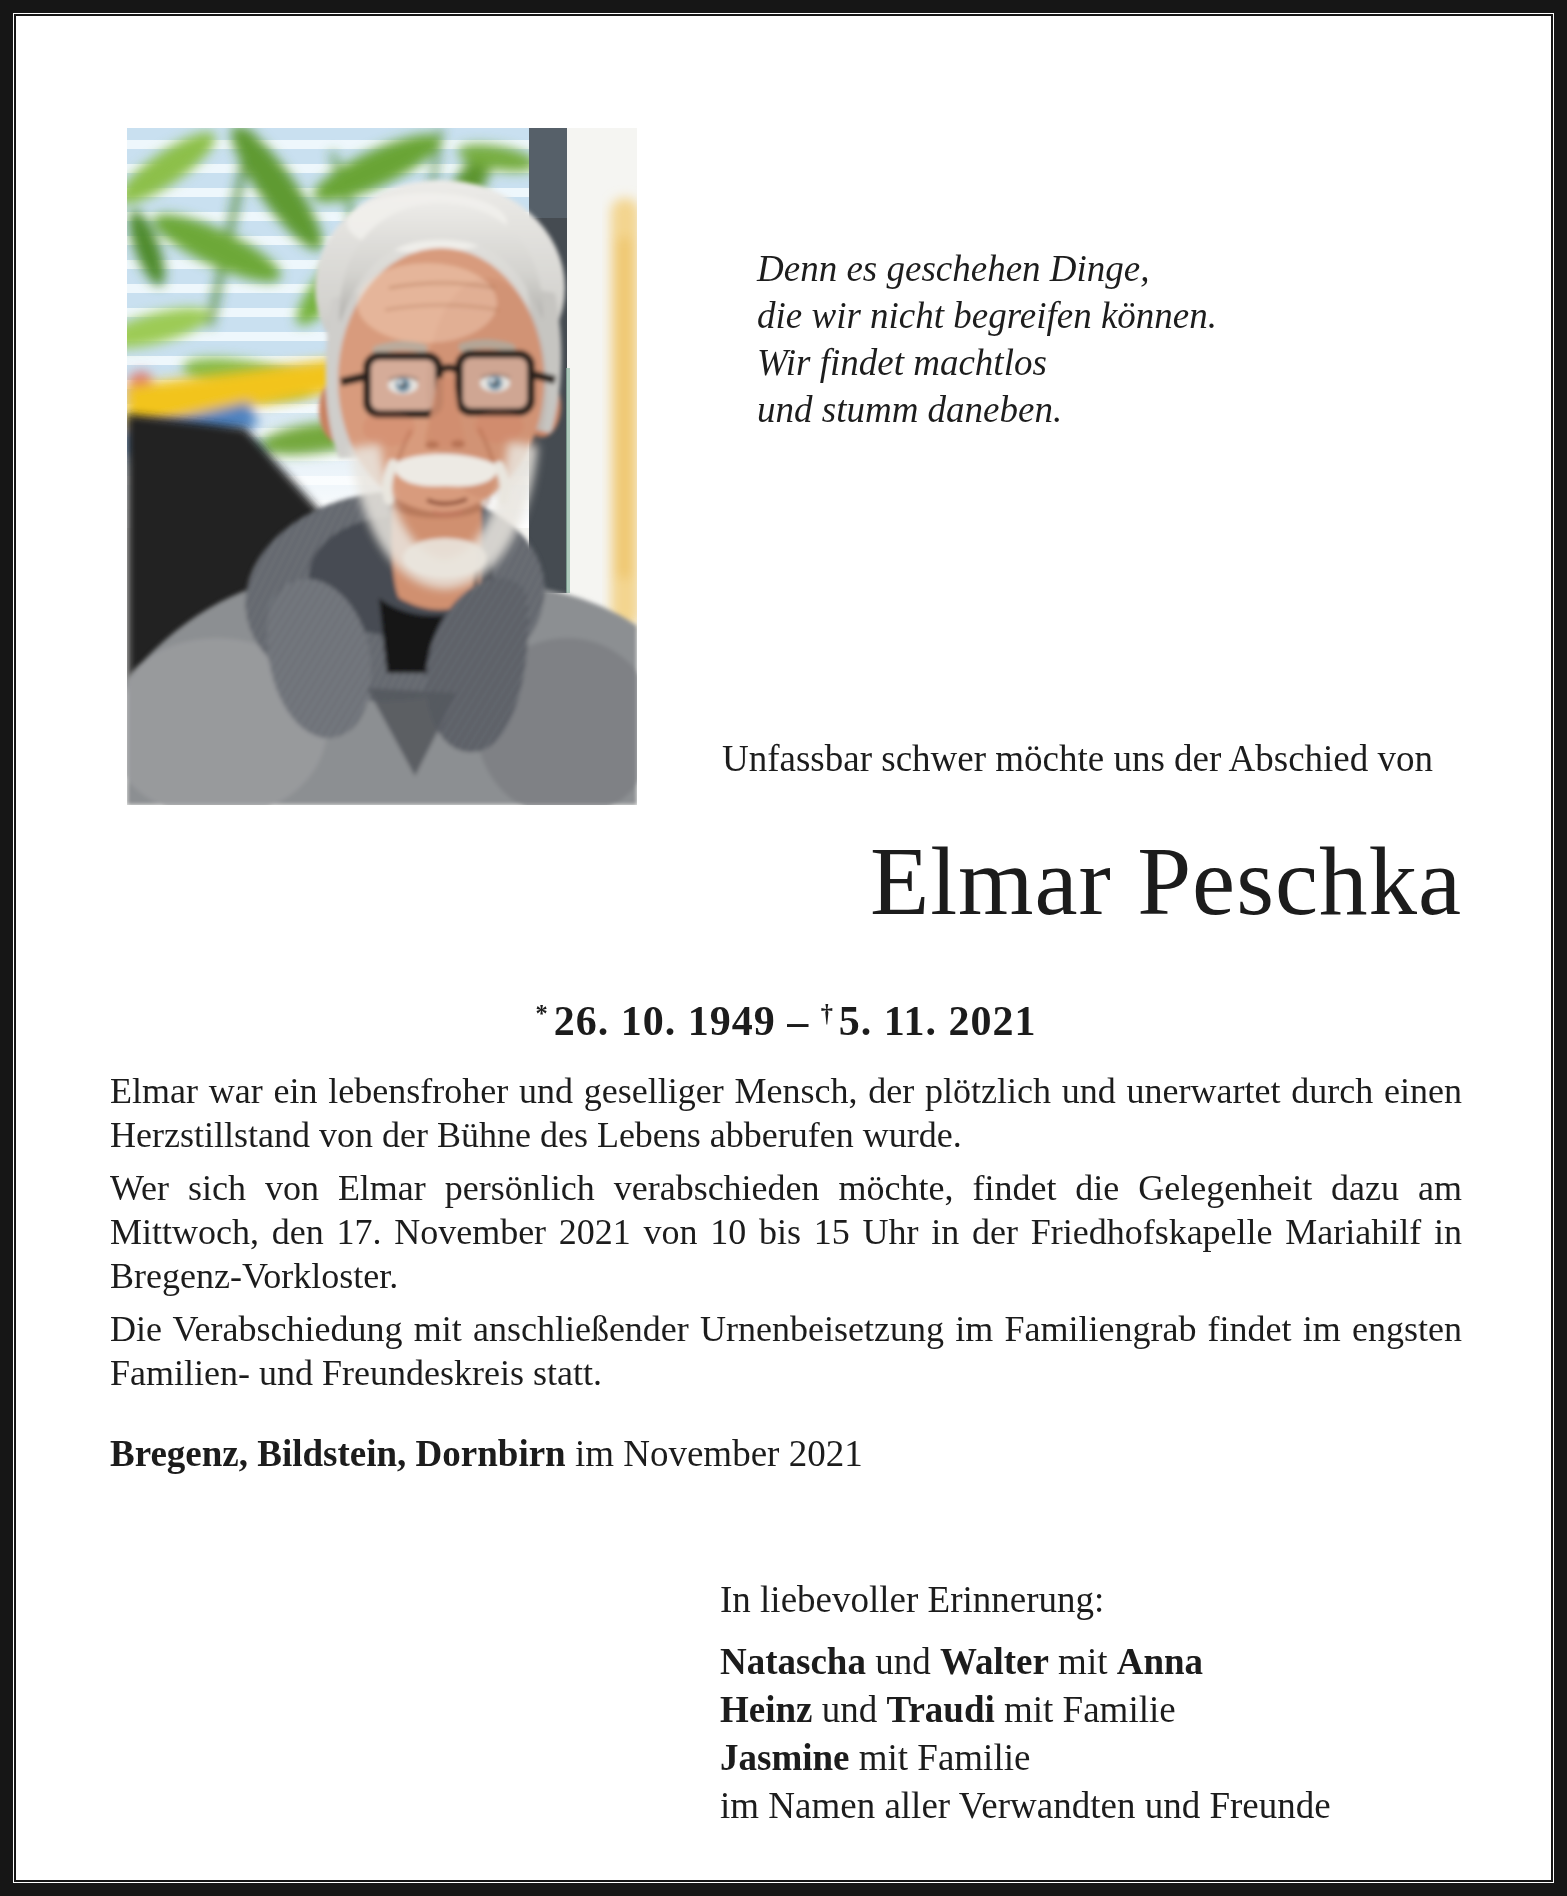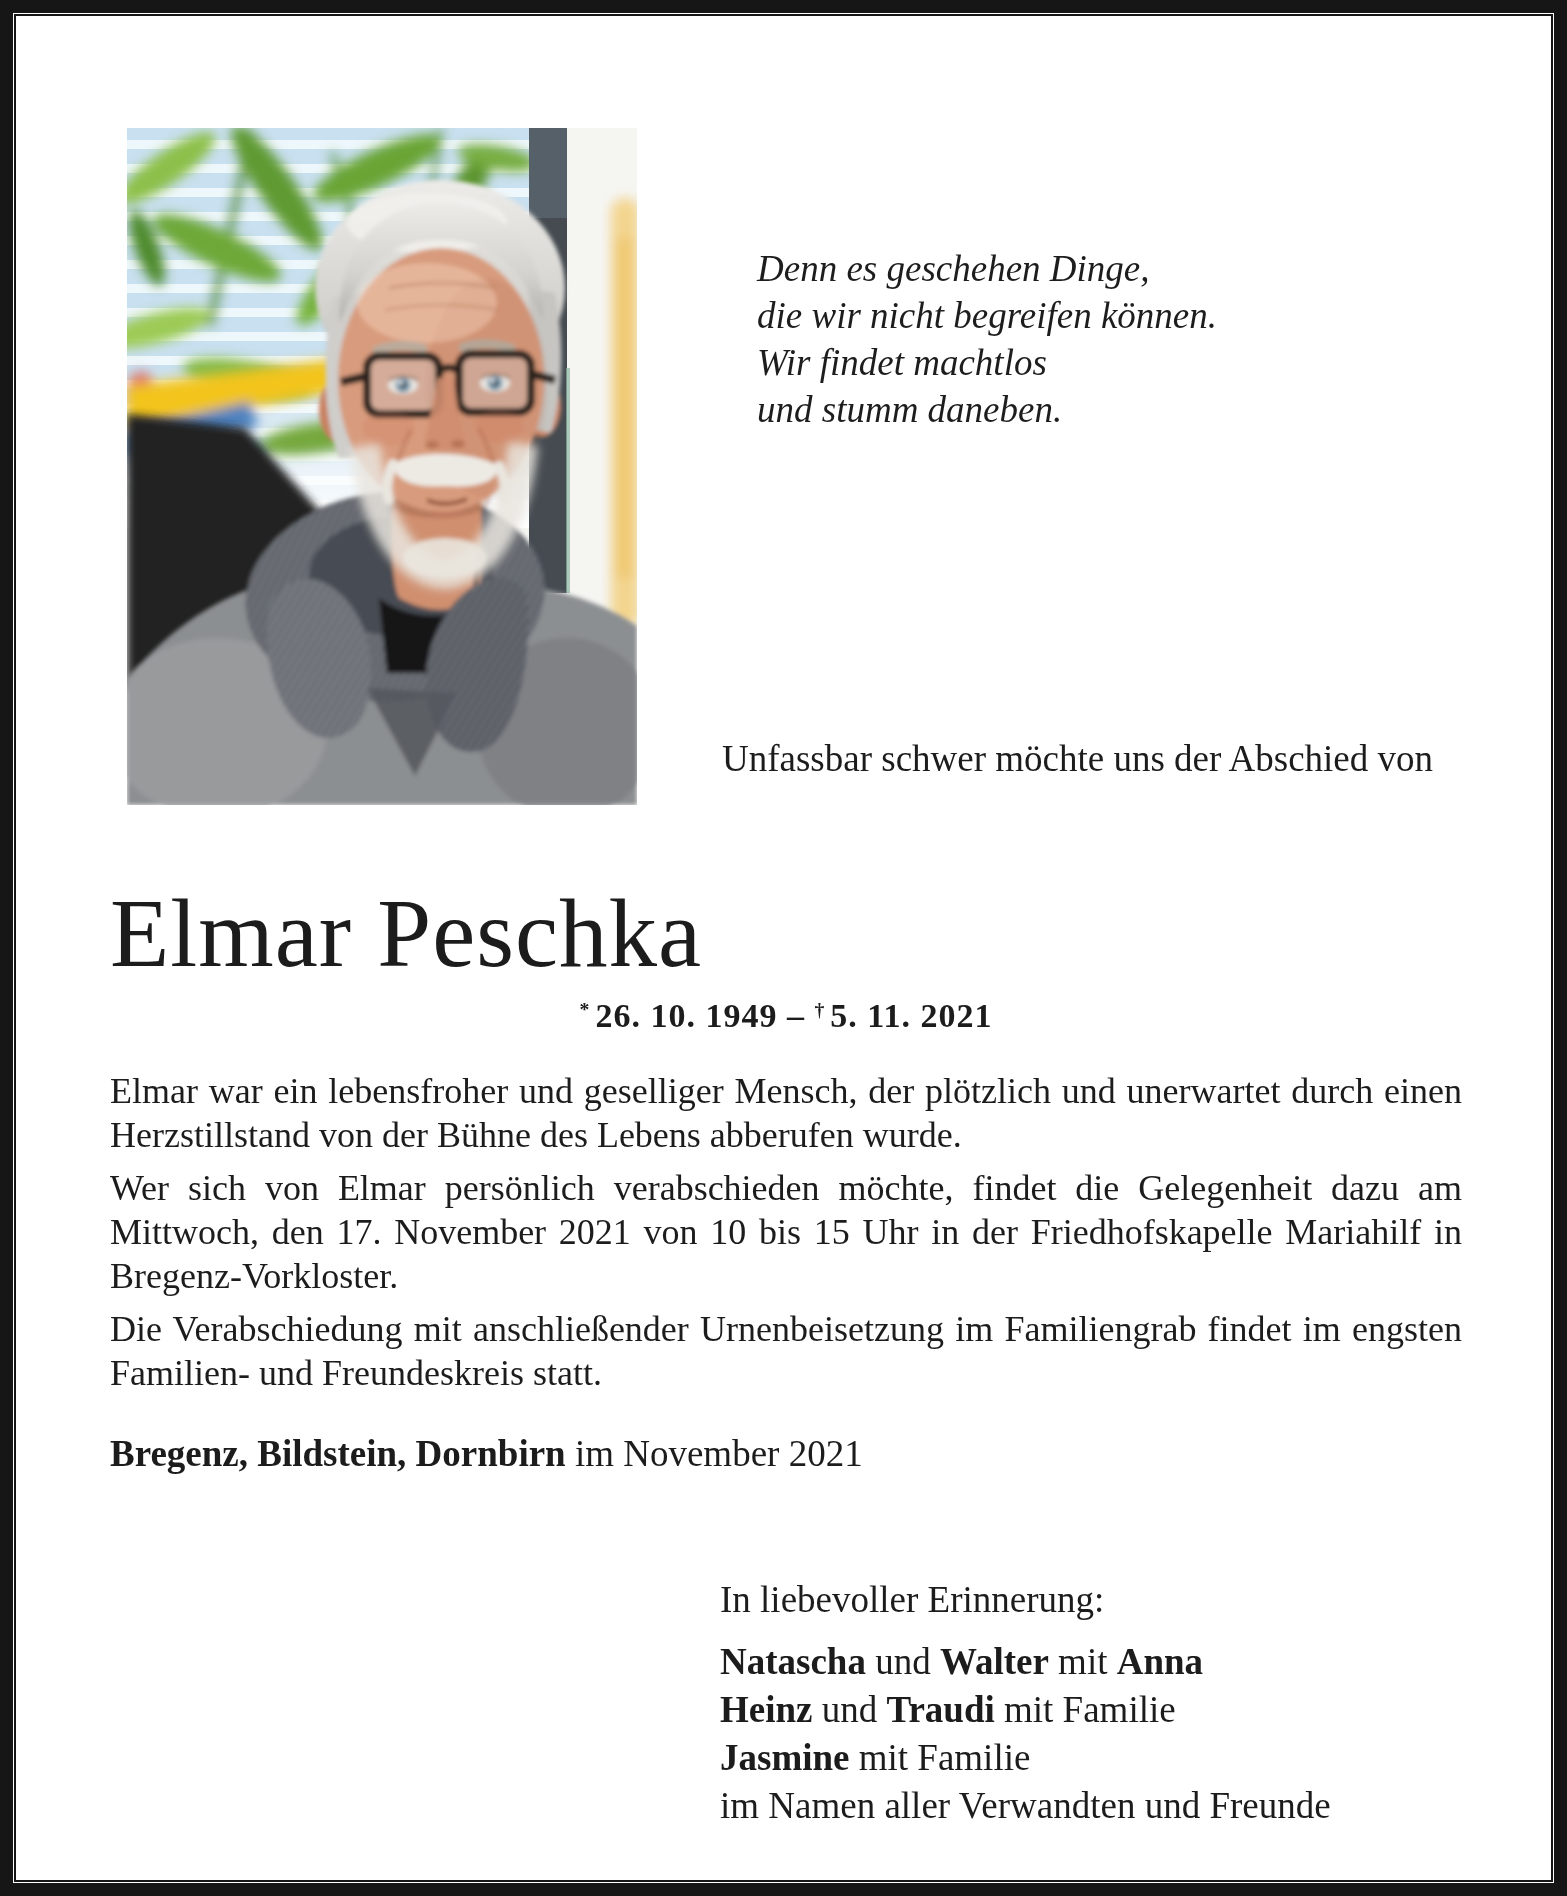--- a/index.html
+++ b/index.html
@@ -13,26 +13,26 @@
   .photo{position:absolute;left:114px;top:115px;width:510px;height:677px;overflow:hidden;}
   .quote{
     position:absolute;left:744px;top:232px;width:640px;
     font-style:italic;font-size:37px;line-height:47px;color:#1d1d1d;
   }
   .intro{
     position:absolute;left:709px;top:722px;width:748px;
     font-size:37px;line-height:47px;
   }
   .deceased{
-    position:absolute;left:97px;top:866px;width:1352px;
-    text-align:left;font-size:97px;line-height:110px;letter-spacing:1px;
+    position:absolute;left:97px;top:814px;width:1352px;
+    text-align:right;font-size:97px;line-height:110px;letter-spacing:1px;
   }
   .dates{
     position:absolute;left:97px;top:984px;width:1352px;
-    text-align:center;font-size:34px;font-weight:700;letter-spacing:1px;
+    text-align:center;font-size:42px;font-weight:700;letter-spacing:1px;
   }
   .sup{font-size:0.58em;position:relative;top:-0.55em;margin-right:5px;}
   .bodytext{
     position:absolute;left:97px;top:1056px;width:1352px;
     font-size:36px;line-height:44px;text-align:justify;hyphens:manual;
   }
   .bodytext p{margin:0 0 9px 0;}
   .bodytext p:last-of-type{margin-bottom:16px;}
   .cityline{margin-top:37px;font-size:37px;text-align:left;}
   .rightcol{

